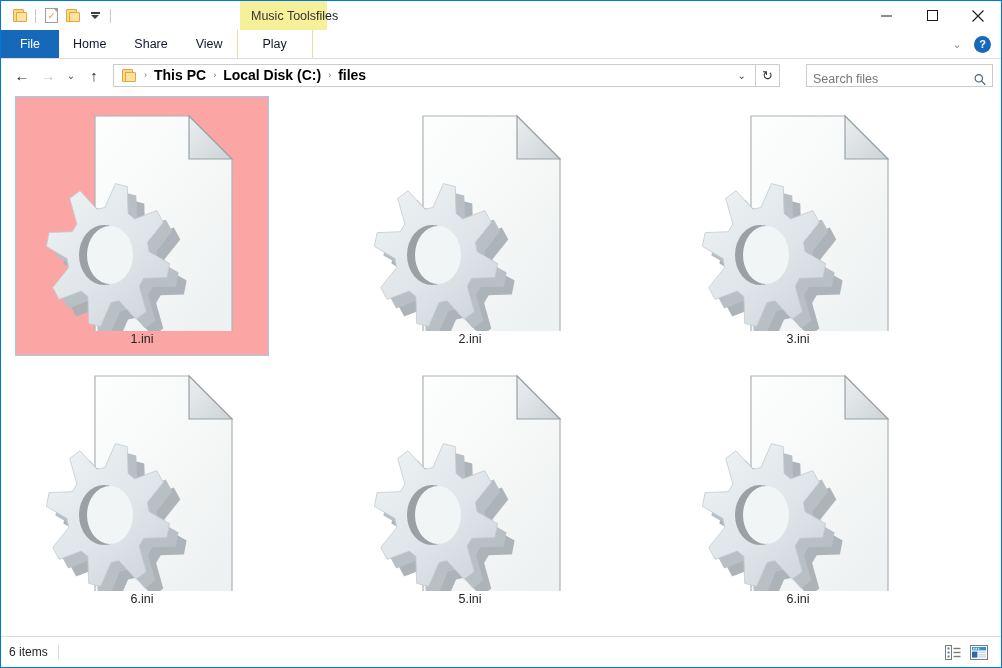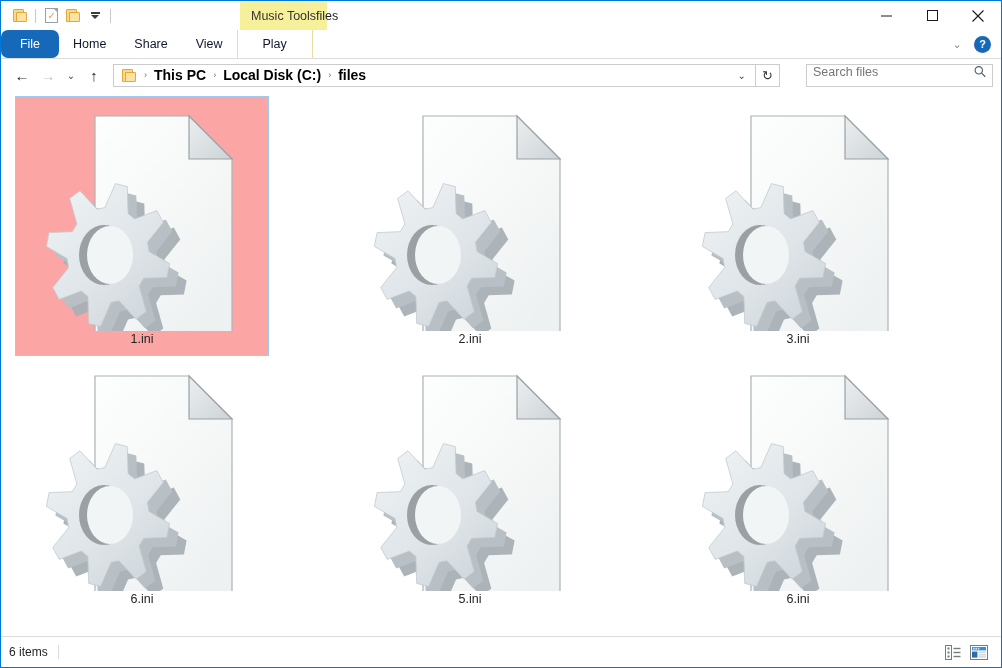--- a/index.html
+++ b/index.html
@@ -173,21 +173,20 @@
     font-size: 12.5px;
     color: #0f172a;
     padding: 0 14px;
     box-sizing: border-box;
   }
   .tab.file {
     background: #1669b9;
     color: #ffffff;
     width: 58px;
     padding: 0;
-    border-radius: 7px;
   }
   .tab.play {
     width: 76px;
     padding: 12px;
     background: #ffffff;
     border-left: 1px solid #e6e0a0;
     border-right: 1px solid #e6e0a0;
     position: relative;
   }
   .ribbon-right {
@@ -285,21 +284,21 @@
     font-size: 13px;
     box-sizing: border-box;
   }
   .searchbox {
     width: 187px;
     height: 23px;
     margin-left: 26px;
     border: 1px solid #cccccc;
     background: #ffffff;
     display: flex;
-    align-items: flex-start;
+    align-items: flex-end;
     box-sizing: border-box;
     padding: 0 6px;
   }
   .searchbox input {
     border: none;
     outline: none;
     flex: 1 1 auto;
     font-family: "Liberation Sans", sans-serif;
     font-size: 12.5px;
     color: #1f1f1f;

